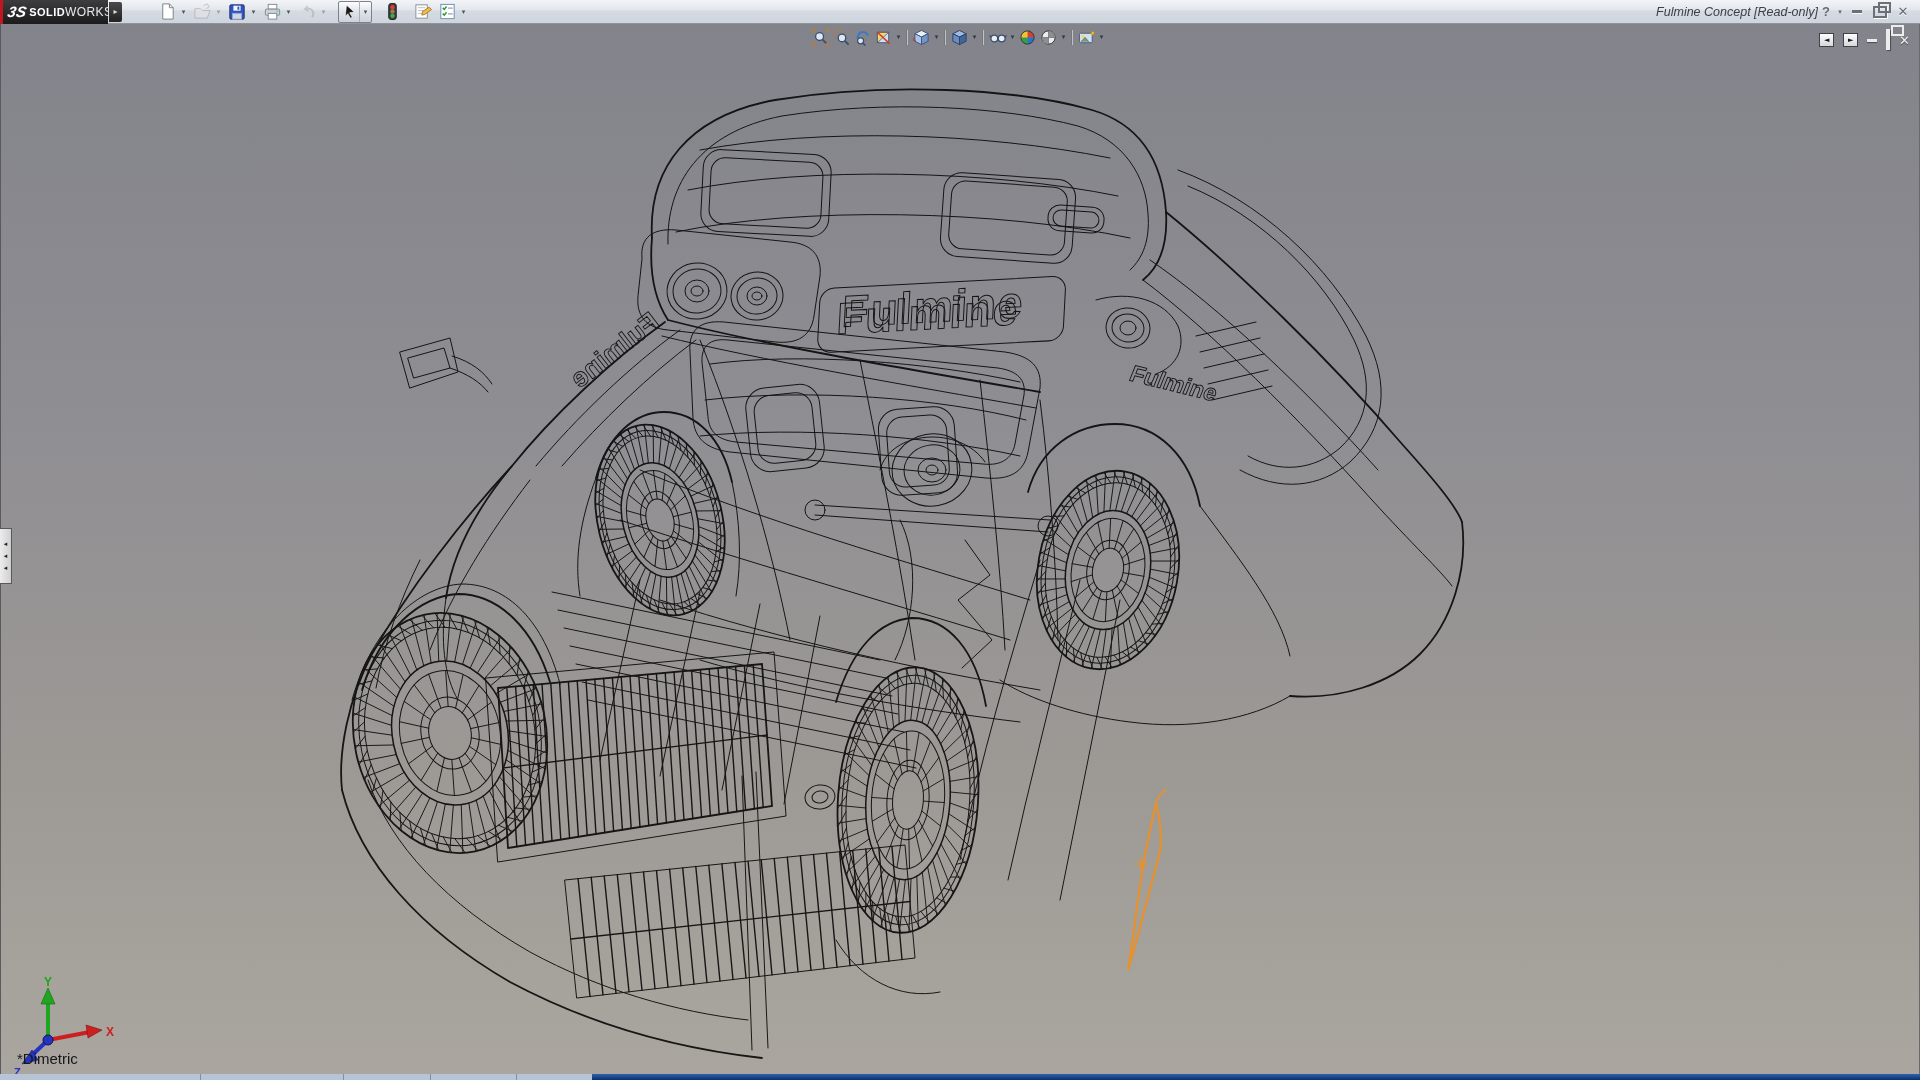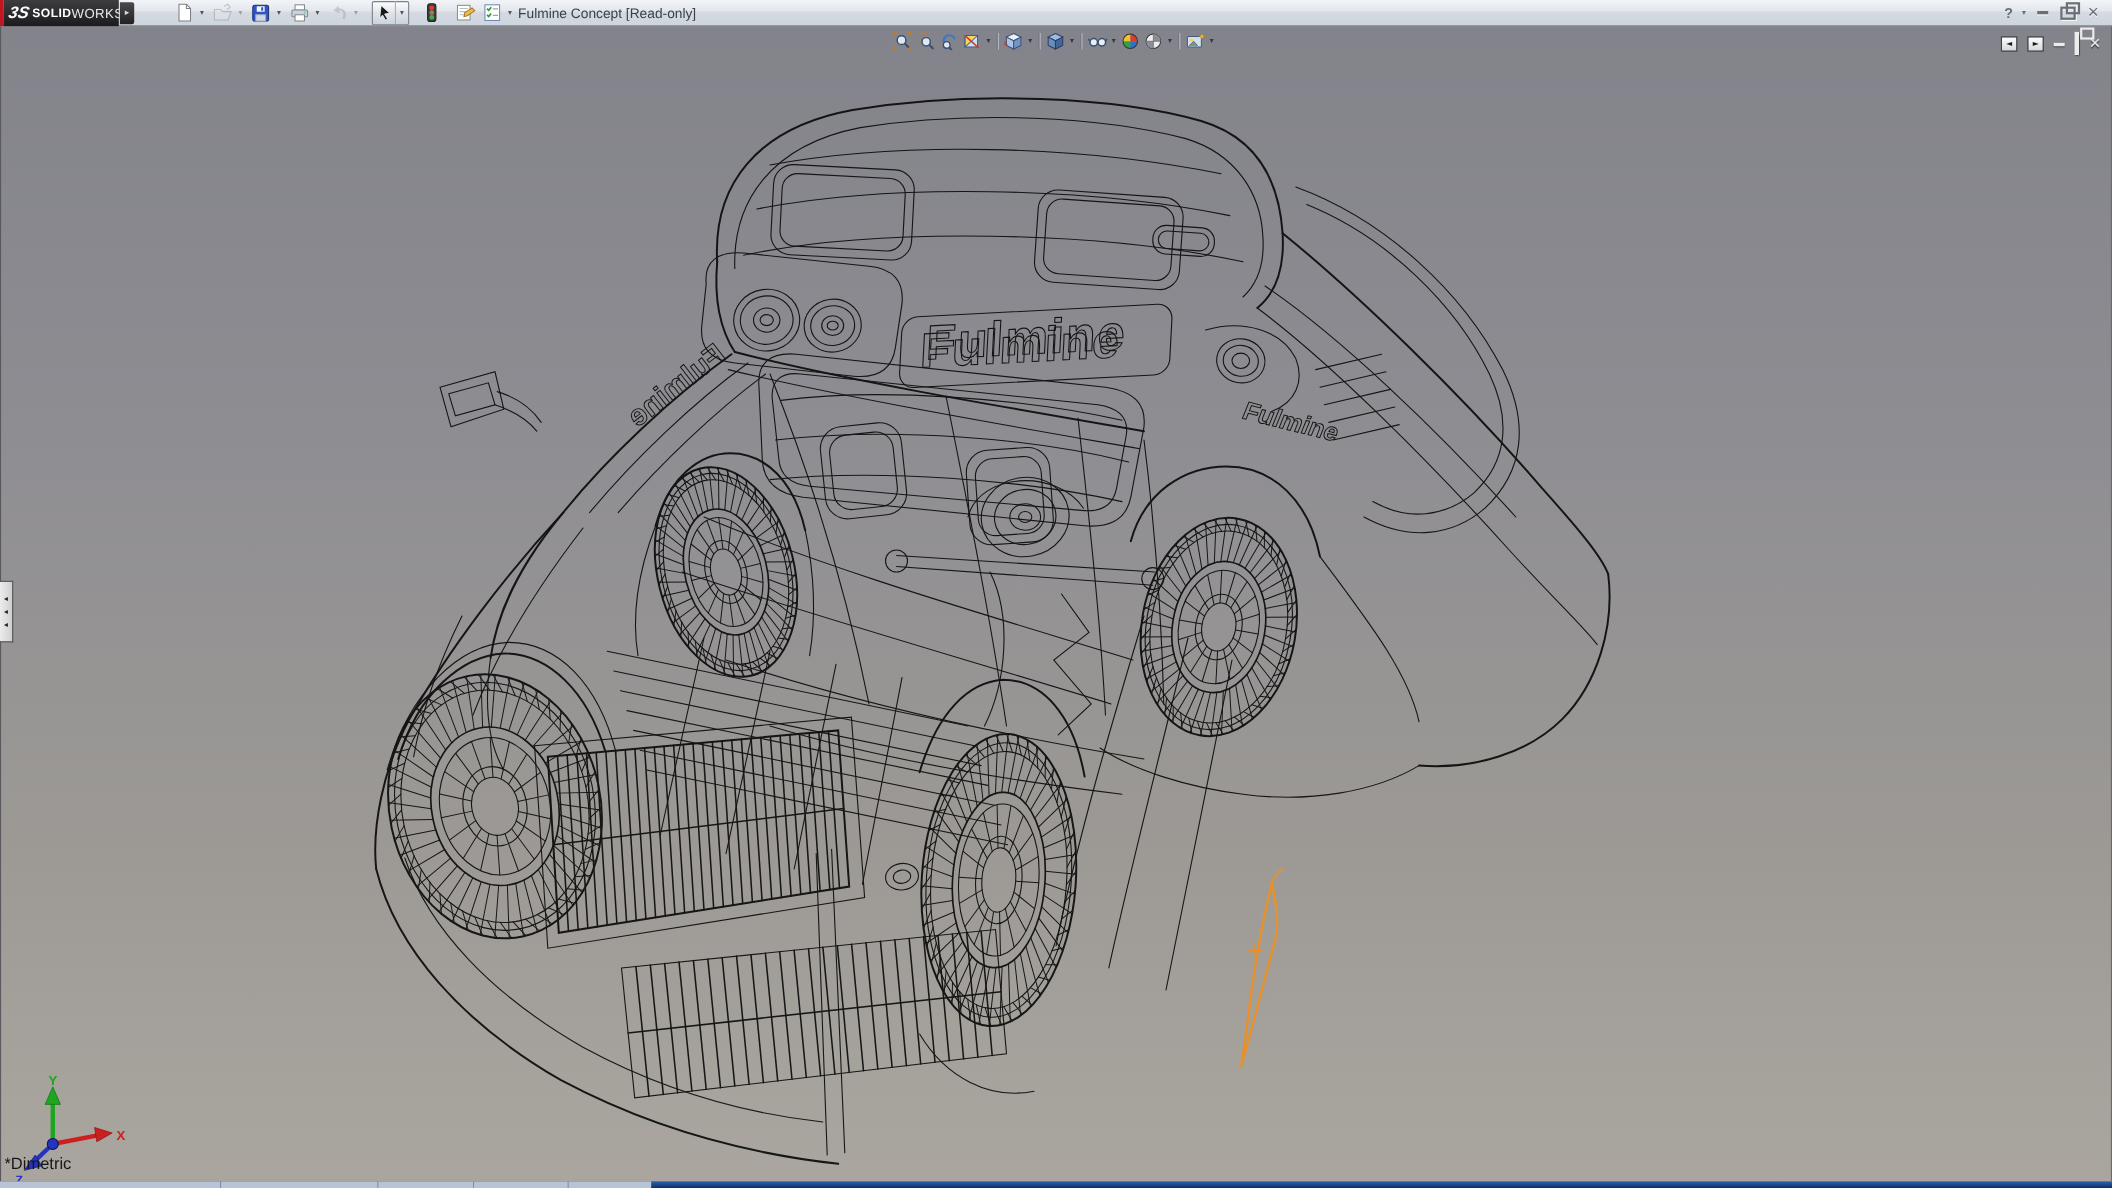--- a/index.html
+++ b/index.html
@@ -22,22 +22,22 @@
   #std-toolbar{display:flex;align-items:center;margin-left:34px;flex:0 0 auto;}
   .tb-item{display:flex;align-items:center;margin-right:2px;}
   .tb-btn{width:22px;height:21px;display:flex;align-items:center;justify-content:center;border-radius:2px;}
   .tb-dd{width:11px;height:21px;display:flex;align-items:center;justify-content:center;font-size:7px;color:#555;}
   .tb-gap{width:7px;}
   .disabled{opacity:.45;filter:grayscale(1);}
   .active-tool{border:1px solid #7d828a;background:linear-gradient(180deg,#fdfdfe,#dfe3e9 50%,#cdd3da);
     border-radius:2px;display:flex;align-items:center;height:20px;}
   .active-tool .tb-btn{width:20px;}
   .active-tool .tb-dd{border-left:1px solid #aab0b8;}
-  #title-region{flex:1 1 auto;text-align:left;font-size:12.5px;color:#3c4148;line-height:24px;
-    white-space:nowrap;overflow:hidden;}
+  #title-region{flex:1 1 auto;text-align:right;font-size:12.5px;color:#3c4148;line-height:24px;
+    white-space:nowrap;overflow:hidden;font-style:italic;}
   #win-controls{flex:0 0 auto;display:flex;align-items:center;margin-right:6px;color:#676d75;}
   #win-controls .wc{display:flex;align-items:center;justify-content:center;height:22px;cursor:default;}
   #help-btn{font-weight:bold;font-size:13px;width:16px;}
   #help-dd{font-size:7px;width:12px;color:#676d75;}
   .wc-min{width:22px;} .wc-min i{display:block;width:10px;height:3px;background:#6b7076;box-shadow:0 1px 0 #fafafa;}
   .wc-restore{width:24px;position:relative;}
   .restore-glyph{position:relative;width:10px;height:8px;border:2px solid #6b7076;box-shadow:1px 1px 0 #fafafa;}
   .restore-glyph::before{content:"";position:absolute;left:3px;top:-6px;width:9px;height:7px;border:2px solid #6b7076;}
   .wc-close{width:22px;font-size:13px;font-weight:bold;text-shadow:0 1px 0 #fafafa;}
 
@@ -64,21 +64,21 @@
   .doc-close{font-size:13px;font-weight:bold;}
 
   
   #fm-tab{position:absolute;left:0;top:504px;width:12px;height:56px;background:linear-gradient(90deg,#ececec,#cfcfcf);
     border:1px solid #55585c;border-left:none;display:flex;flex-direction:column;align-items:center;
     justify-content:center;gap:5px;box-sizing:border-box;}
   #fm-tab span{font-size:7px;color:#222;line-height:7px;}
 
   
   #triad{position:absolute;left:10px;top:952px;}
-  #view-label{position:absolute;left:4px;top:1026px;font-size:15px;color:#17171a;}
+  #view-label{position:absolute;left:17px;top:1026px;font-size:15px;color:#17171a;}
 
   
   #taskbar{position:absolute;left:0;top:1074px;width:1920px;height:6px;background:linear-gradient(180deg,#2d62b0,#0c2f66);}
   #taskbar .cells{position:absolute;left:0;top:0;width:592px;height:6px;background:#b7c3d6;}
   #taskbar .cells i{position:absolute;top:0;width:1px;height:6px;background:#7f90a8;}
 
   svg text{font-family:"Liberation Sans",sans-serif;}
 </style>
 </head>
 <body>

